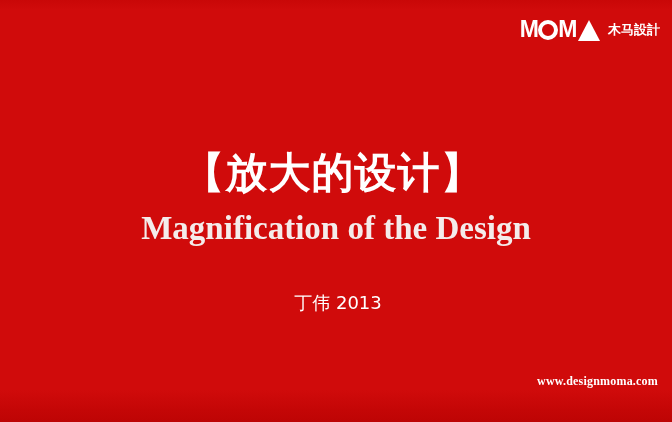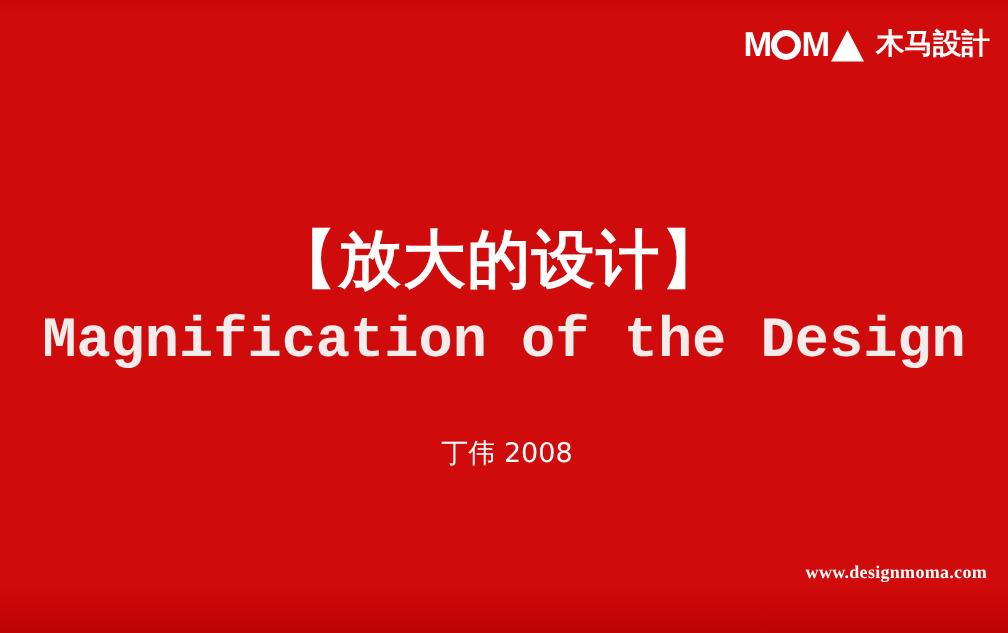--- a/index.html
+++ b/index.html
@@ -83,21 +83,21 @@
     border-bottom: 21px solid #ffffff;
     display: inline-block;
     margin-left: 0px;
     position: relative;
     top: 1px;
   }
   .brand-cn {
     color: #ffffff;
     font-family: "DejaVu Sans", "Liberation Sans", sans-serif;
     font-weight: bold;
-    font-size: 19px;
+    font-size: 13px;
     line-height: 19px;
     margin-left: 8px;
     letter-spacing: 0px;
     white-space: nowrap;
   }
 
   
   .center-block {
     position: absolute;
     left: 0;
@@ -111,22 +111,22 @@
     font-size: 42px;
     line-height: 50px;
     letter-spacing: 1px;
     margin: 12px;
     padding: 0;
     white-space: nowrap;
     margin-left: 6px;
   }
   .title-en {
     color: #f4eceb;
-    font-family: Liberation Mono, monospace;
-    font-size: 38px;
+    font-family: Liberation Serif, serif;
+    font-size: 33px;
     line-height: 36px;
     letter-spacing: 0px;
     margin: 6px 0 0 0;
     white-space: nowrap;
   }
   .byline {
     color: #ffffff;
     font-family: "DejaVu Sans", "Liberation Sans", sans-serif;
     font-size: 18px;
     line-height: 22px;
@@ -160,18 +160,18 @@
       <span class="brand-ring"></span>
       <span class="brand-letter m2">M</span>
       <span class="brand-tri"></span>
     </div>
     <div class="brand-cn">木马設計</div>
   </div>
 
   <div class="center-block">
     <h1 class="title-cn">【放大的设计】</h1>
     <h2 class="title-en">Magnification of the Design</h2>
-    <div class="byline">丁伟  2008</div>
+    <div class="byline">丁伟  2013</div>
   </div>
 
   <div class="site-url">www.designmoma.com</div>
 
 </div>
 
 </body></html>

